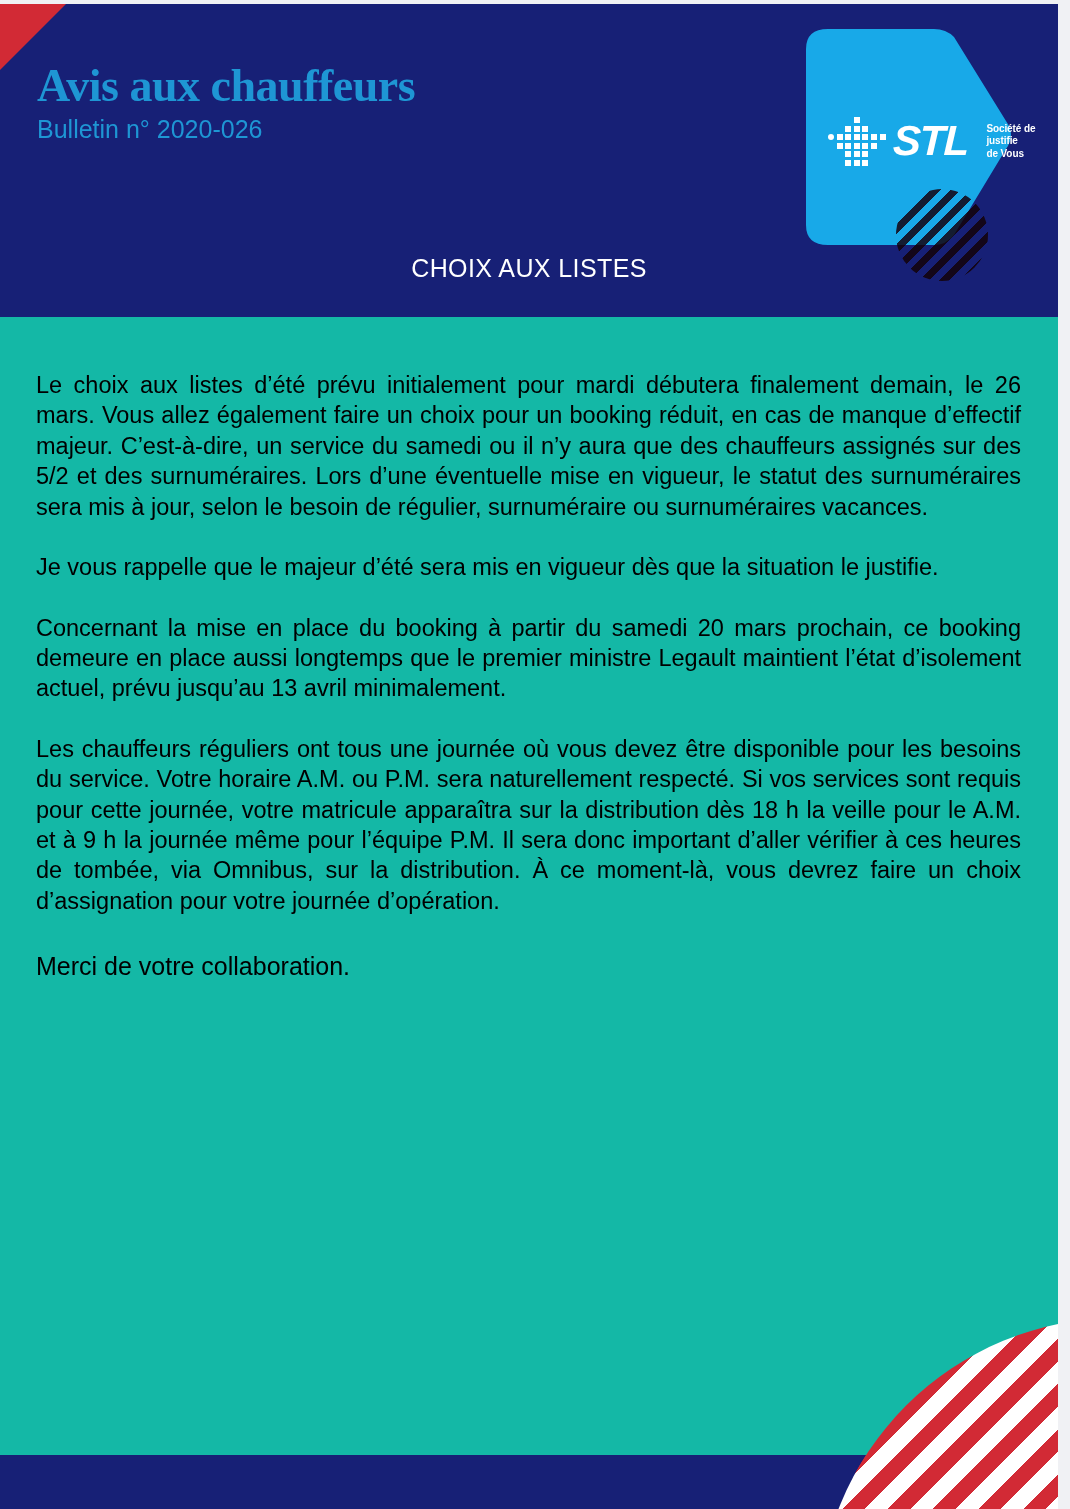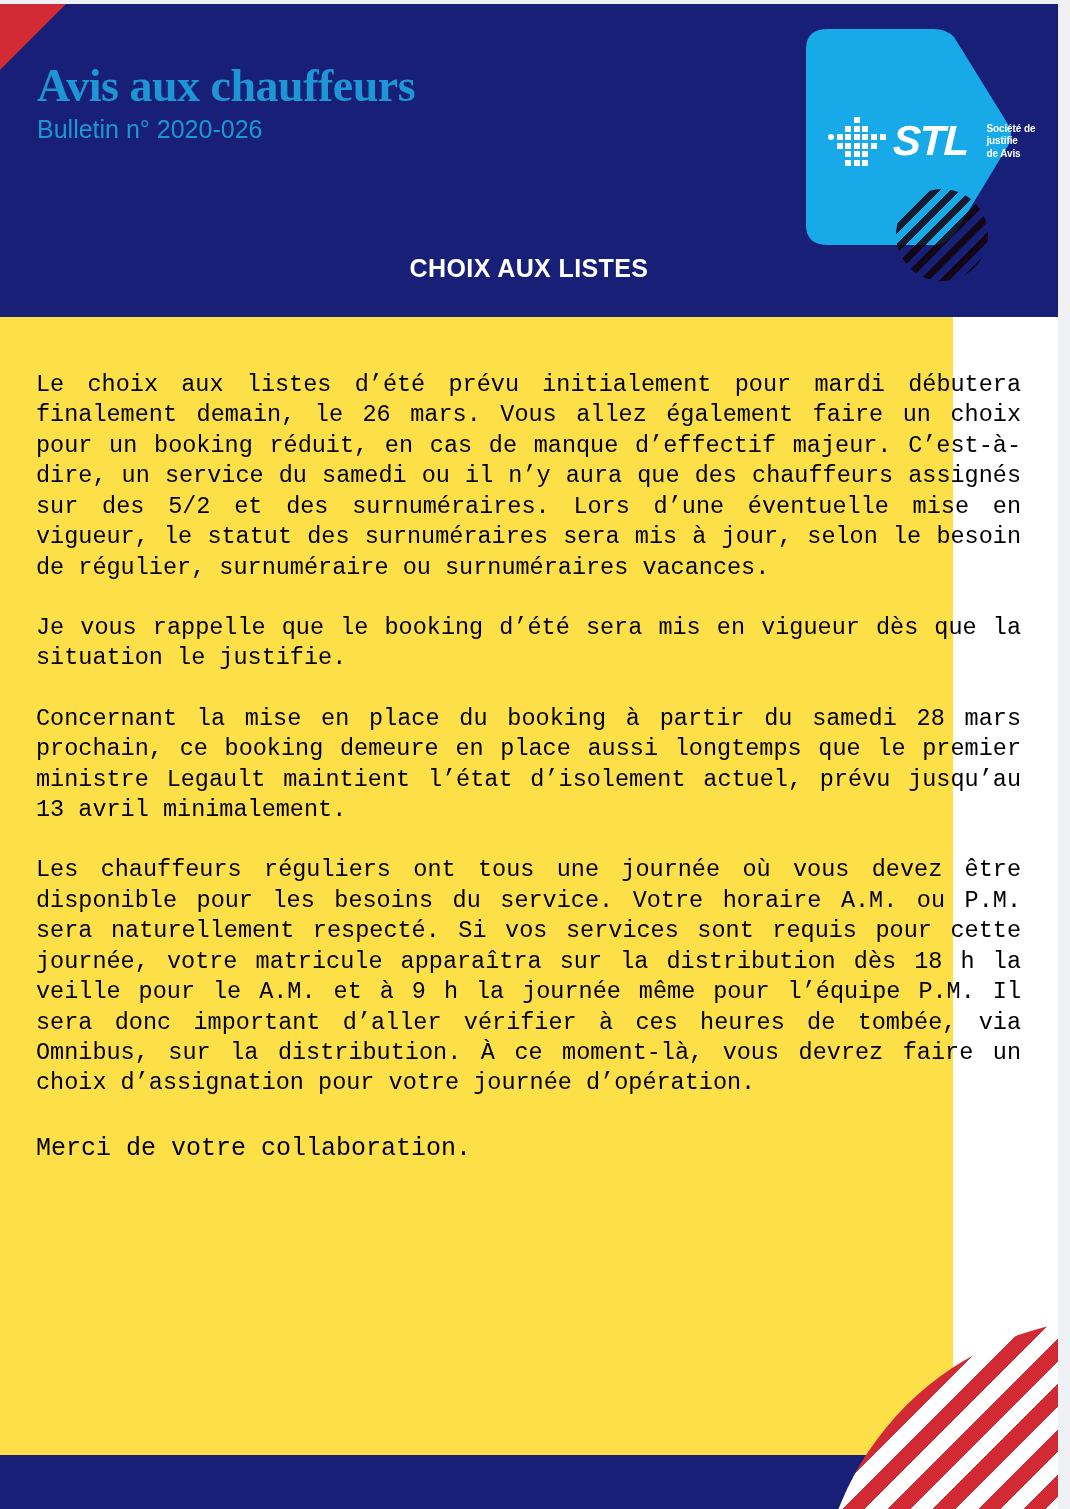--- a/index.html
+++ b/index.html
@@ -89,21 +89,21 @@
     margin: 20px 0 0 0;
   }
   .doc-heading {
     position: absolute;
     left: 0;
     top: 250px;
     width: 1058px;
     text-align: center;
     color: #ffffff;
     font-size: 25px;
-    font-weight: bold;
+    font-weight: normal;
     letter-spacing: 0.4px;
   }
 
   
   .logo-wrap {
     position: absolute;
     right: 12px;
     top: 25px;
     width: 240px;
     height: 240px;
@@ -168,24 +168,23 @@
     font-weight: bold;
     margin-left: 12px;
     letter-spacing: -0.1px;
   }
 
   
   .body-area {
     position: absolute;
     left: 0;
     top: 317px;
-    width: 953px;
+    width: 1058px;
     height: 1192px;
-    background: #fde047;
-    font-family: Liberation Mono, monospace;
+    background: #14b8a6;
   }
   .content {
     position: absolute;
     left: 36px;
     top: 53px;
     width: 985px;
   }
   .content p {
     margin: 0 0 30px 0;
     font-size: 23.5px;
@@ -319,31 +318,31 @@
             <i></i>
             <i></i>
             <i></i>
             <i class="blank"></i>
             <i class="blank"></i>
         </div>
         <div class="logo-stl-text">STL</div>
         <div class="logo-tagline">
           <div>Société de</div>
           <div>justifie</div>
-          <div>de Avis</div>
+          <div>de Vous</div>
         </div>
       </div>
     </div>
   </div>
 
   <div class="body-area">
     <div class="content">
       <p>Le choix aux listes d’été prévu initialement pour mardi débutera finalement demain, le 26 mars. Vous allez également faire un choix pour un booking réduit, en cas de manque d’effectif majeur. C’est-à-dire, un service du samedi ou il n’y aura que des chauffeurs assignés sur des 5/2 et des surnuméraires. Lors d’une éventuelle mise en vigueur, le statut des surnuméraires sera mis à jour, selon le besoin de régulier, surnuméraire ou surnuméraires vacances.</p>
-      <p>Je vous rappelle que le booking d’été sera mis en vigueur dès que la situation le justifie.</p>
-      <p>Concernant la mise en place du booking à partir du samedi 28 mars prochain, ce booking demeure en place aussi longtemps que le premier ministre Legault maintient l’état d’isolement actuel, prévu jusqu’au 13 avril minimalement.</p>
+      <p>Je vous rappelle que le majeur d’été sera mis en vigueur dès que la situation le justifie.</p>
+      <p>Concernant la mise en place du booking à partir du samedi 20 mars prochain, ce booking demeure en place aussi longtemps que le premier ministre Legault maintient l’état d’isolement actuel, prévu jusqu’au 13 avril minimalement.</p>
       <p class="last-para">Les chauffeurs réguliers ont tous une journée où vous devez être disponible pour les besoins du service. Votre horaire A.M. ou P.M. sera naturellement respecté. Si vos services sont requis pour cette journée, votre matricule apparaîtra sur la distribution dès 18 h la veille pour le A.M. et à 9 h la journée même pour l’équipe P.M. Il sera donc important d’aller vérifier à ces heures de tombée, via Omnibus, sur la distribution. À ce moment-là, vous devrez faire un choix d’assignation pour votre journée d’opération.</p>
       <p class="thanks">Merci de votre collaboration.</p>
     </div>
 
   </div>
 
   <div class="bottom-stripes">
     <div class="quarter"></div>
   </div>
   <div class="footer-bar"></div>

